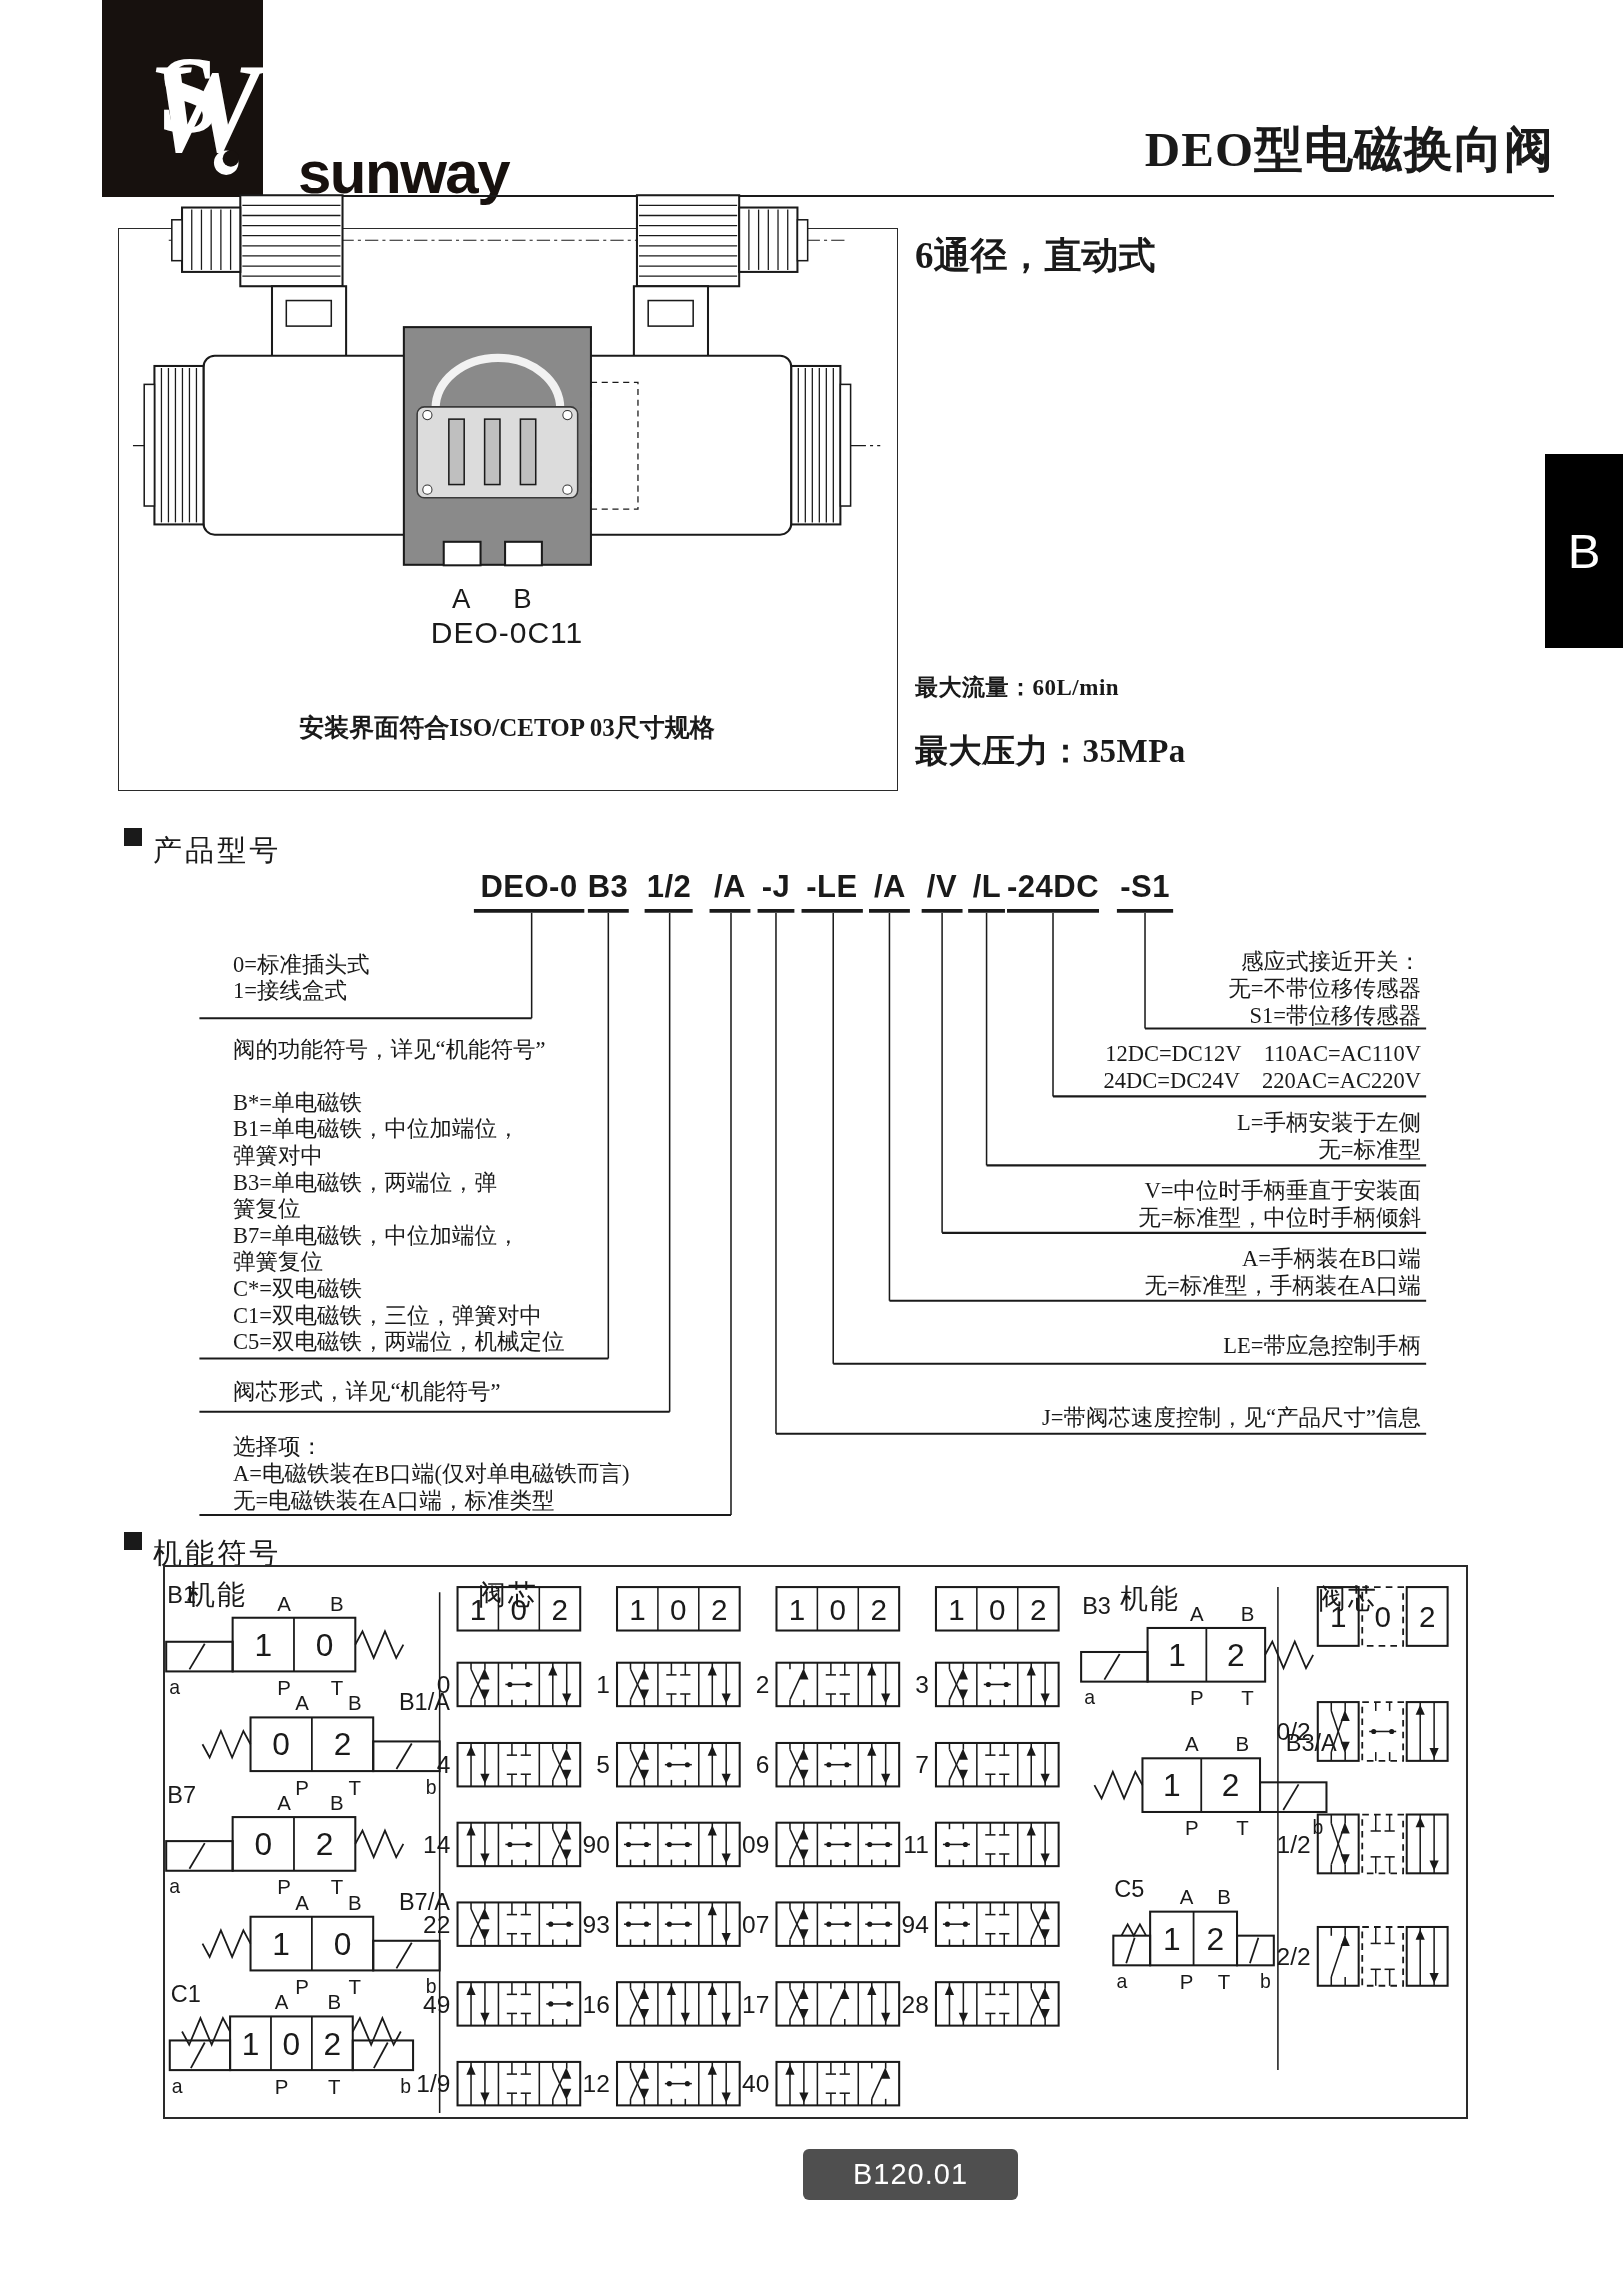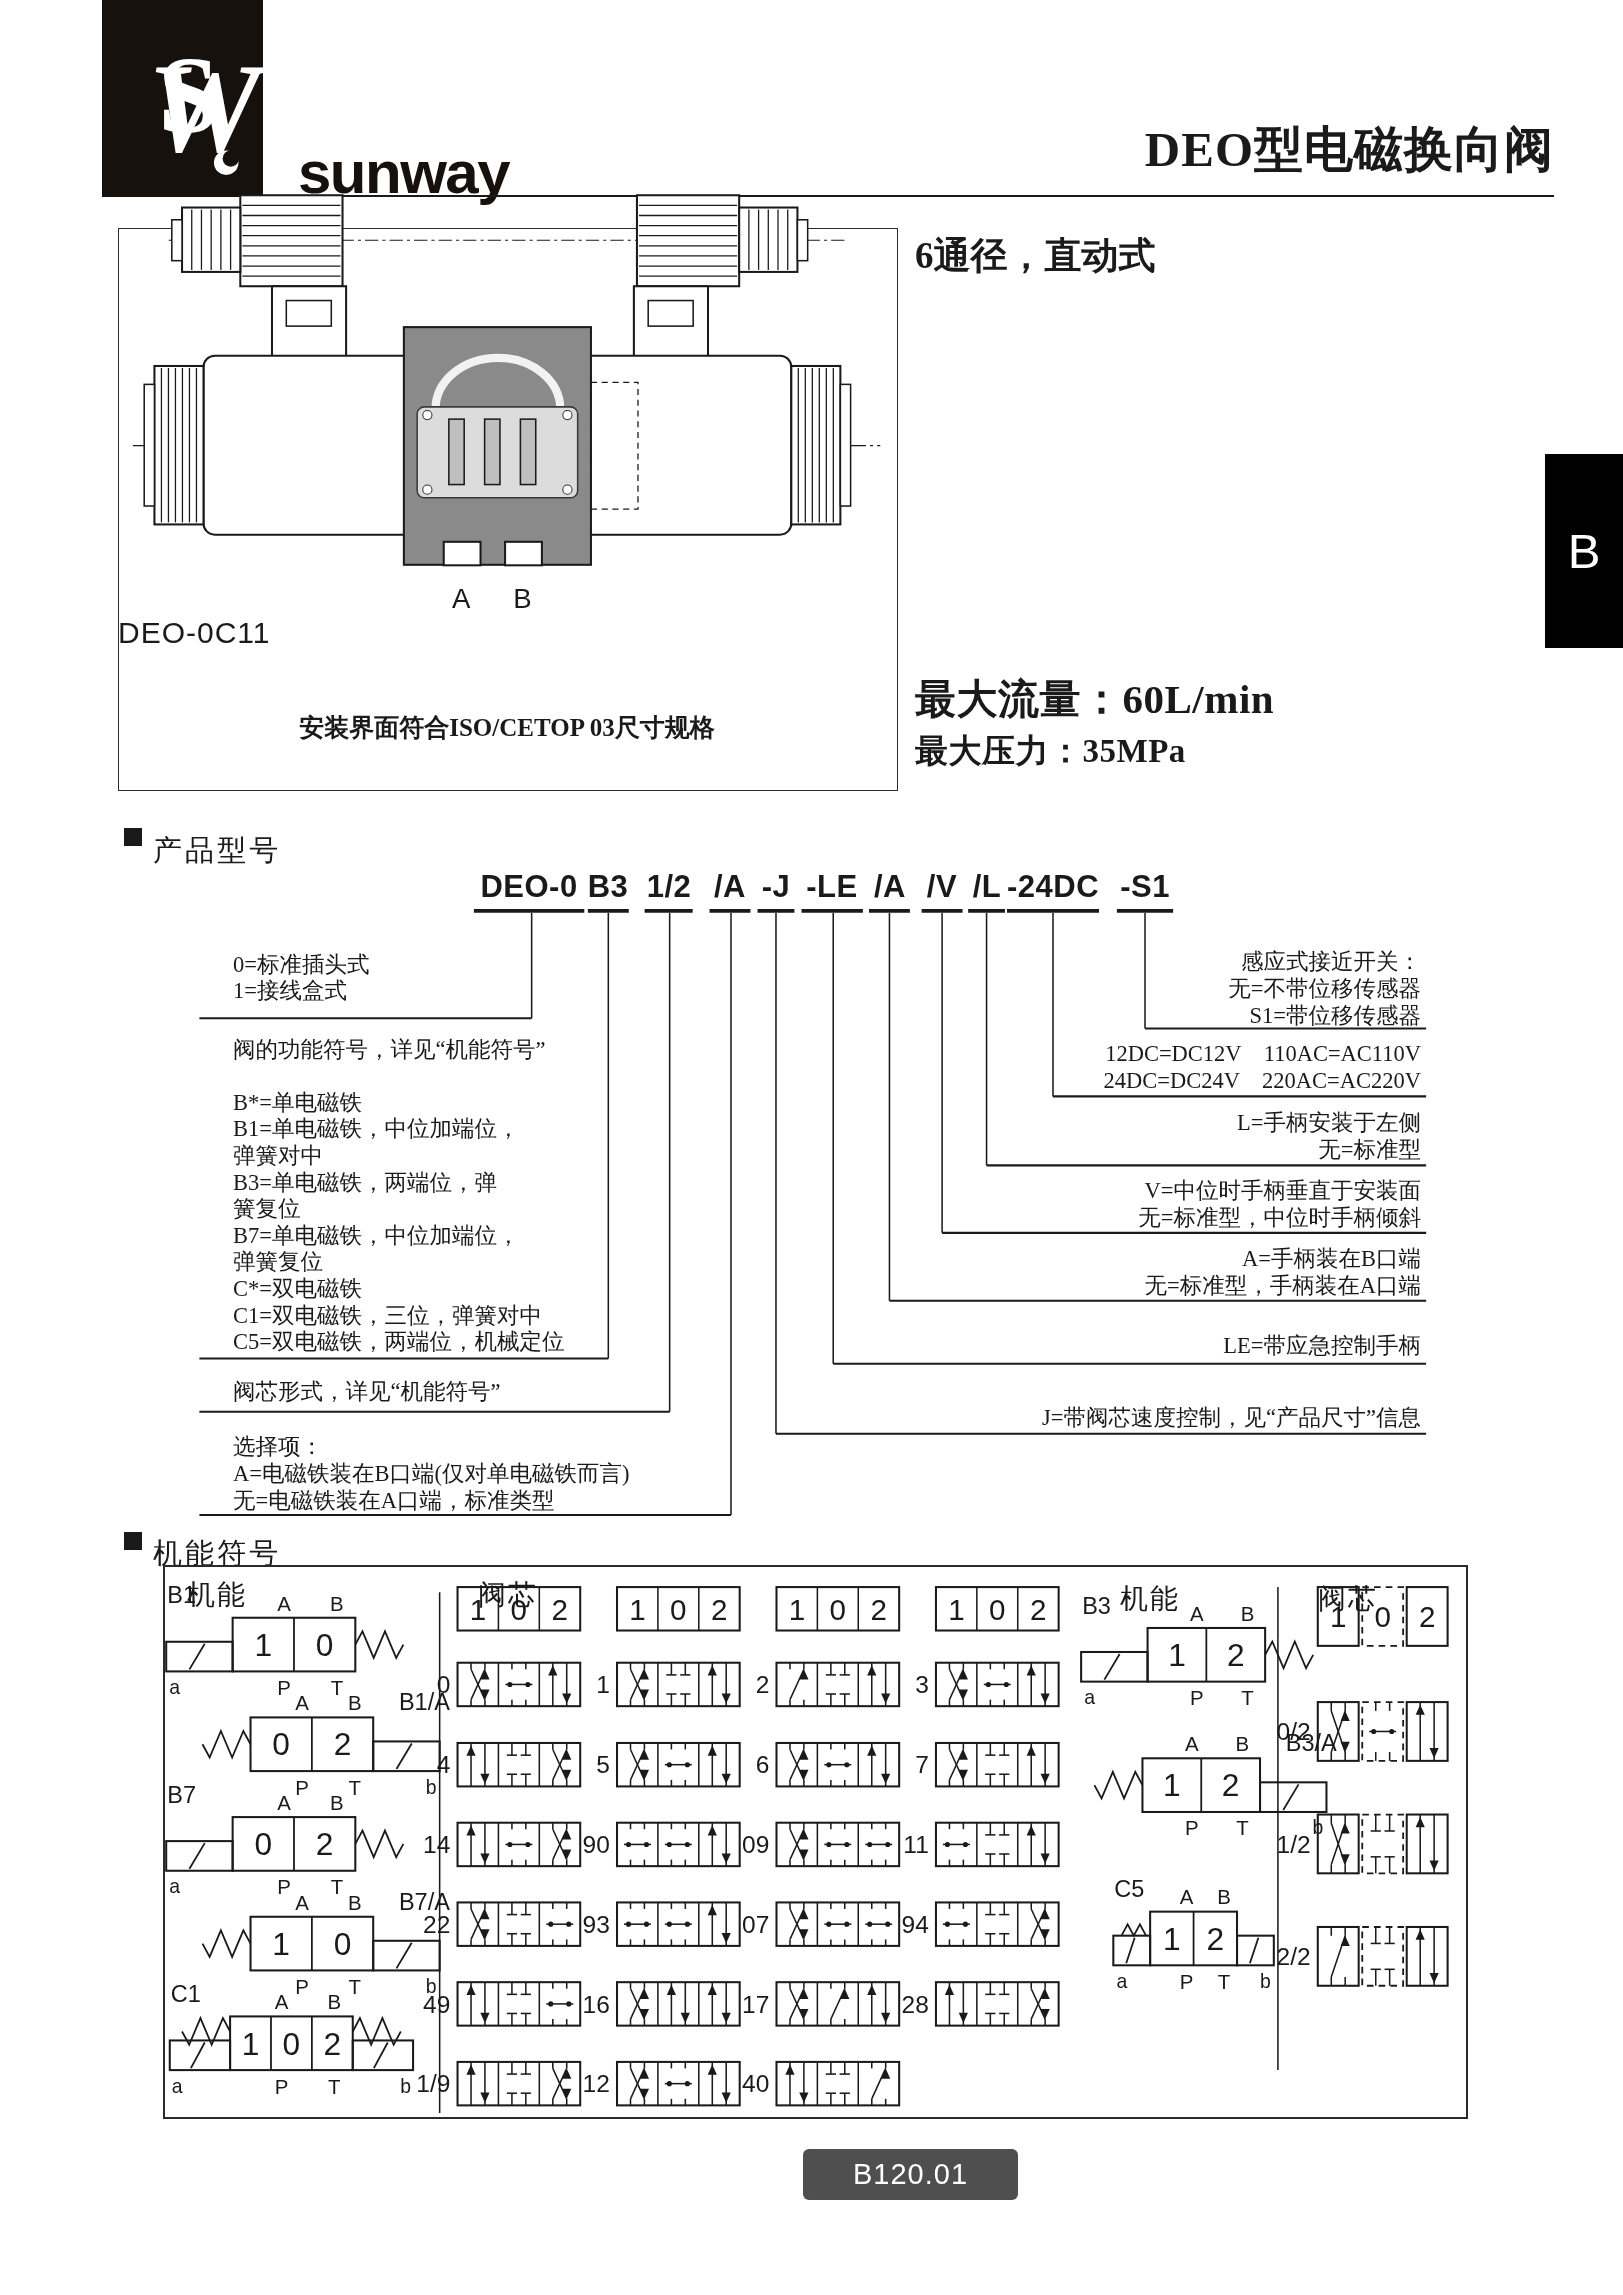--- a/index.html
+++ b/index.html
@@ -8,25 +8,25 @@
   .abs{position:absolute;}
   .serif{font-family:"Liberation Serif",serif;}
   #logo-box{left:102px;top:0;width:161px;height:197px;background:#17110e;}
   #brand-word{left:298px;top:127px;font-size:60px;font-weight:bold;letter-spacing:-1.5px;color:#17110e;margin-top:11px;}
   #brand-star{left:560px;top:154px;font-size:22.5px;color:#ffffff;}
   #header-rule{left:263px;top:195px;width:1291px;height:2px;background:#1a1a1a;}
   #page-title{right:69px;top:117px;font-size:49px;font-weight:bold;letter-spacing:1px;}
   #side-tab{left:1545px;top:454px;width:78px;height:194px;background:#000;color:#fff;
             display:flex;align-items:center;justify-content:center;font-size:49px;}
   #product-panel{left:118px;top:228px;width:778px;height:561px;border:1.5px solid #2a2a2a;}
-  #panel-model{left:118px;top:616px;width:778px;font-size:30px;letter-spacing:1px;}
+  #panel-model{left:118px;top:616px;width:778px;text-align:center;font-size:30px;letter-spacing:1px;}
   #panel-mount{left:118px;top:711px;width:778px;text-align:center;font-size:25px;font-weight:bold;}
   #ov-heading{left:915px;top:231px;font-size:37px;font-weight:600;}
   #ov-features{left:915px;top:291px;font-size:26px;line-height:34px;}
-  #ov-flow{left:915px;top:672px;font-size:41px;font-weight:600;letter-spacing:0.5px;}
+  #ov-flow{left:915px;top:672px;font-size:23px;font-weight:600;letter-spacing:0.5px;}
   #ov-press{left:915px;top:729px;font-size:33px;font-weight:600;letter-spacing:0.5px;}
   .sec-bullet{width:18.4px;height:18.4px;background:#1a1a1a;}
   .sec-title{font-size:29px;letter-spacing:3.1px;margin-top:15px;}
   #ordering-title{left:153px;top:816px;}
   #ordering-bullet{left:124px;top:828px;}
   #symbols-title{left:153px;top:1519px;}
   #symbols-bullet{left:124px;top:1532px;}
   .code-seg{position:absolute;top:869px;transform:translateX(-50%);font-size:31px;font-weight:600;
             letter-spacing:0.5px;white-space:nowrap;}
   .note-line{position:absolute;font-size:22.5px;white-space:nowrap;font-family:"Liberation Serif",serif;}

